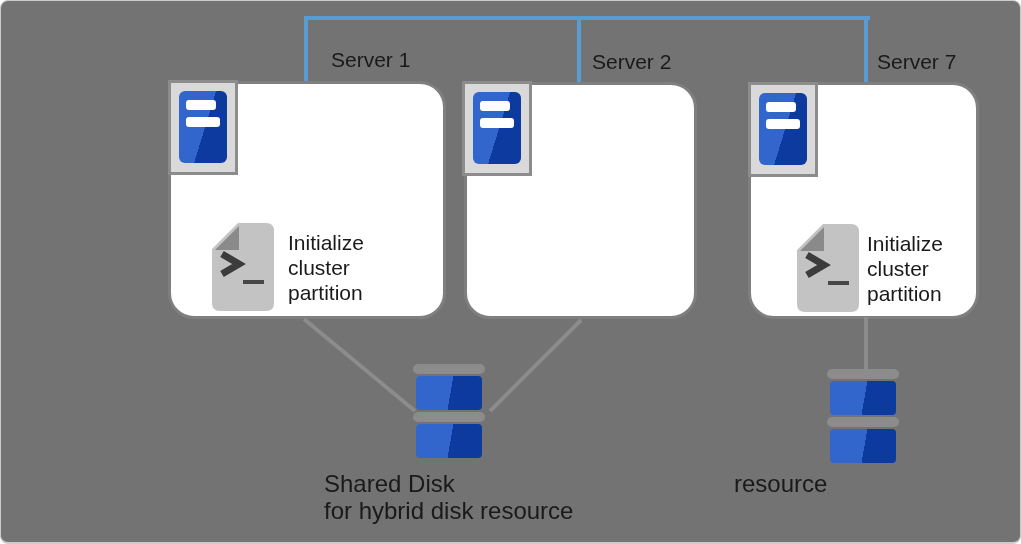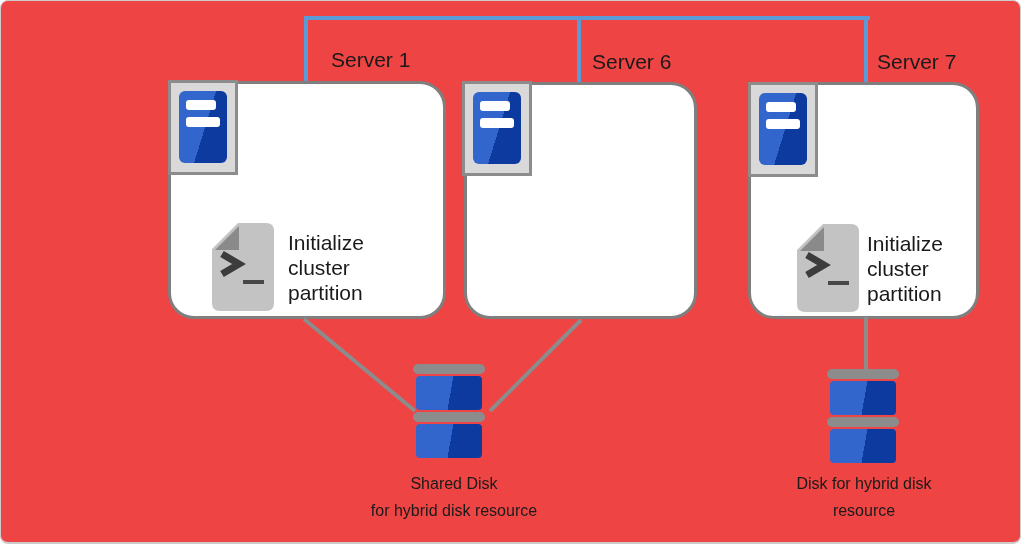--- a/index.html
+++ b/index.html
@@ -13,21 +13,21 @@
     --page-gray:#C3C3C3;
     --page-fold-gray:#8A8A8A;
     --glyph-dark:#3C3C3C;
     --disk-cap-gray:#8C8C8C;
     --text-black:#1A1A1A;
     --canvas-border:#CCCCCC;
   }
   html,body{margin:0;padding:0;background:#fff;}
   body{font-family:"Liberation Sans","DejaVu Sans",sans-serif;color:var(--text-black);}
   .canvas{
-    position:relative;width:1019px;height:541px;background:#ef4444;
+    position:relative;width:1019px;height:541px;background:#737373;
     border:1px solid var(--canvas-border);border-bottom-width:2px;border-radius:8px;
     overflow:hidden;
   }
   
   .net{position:absolute;background:var(--net-blue);}
   .net-h{left:303px;top:15px;width:566px;height:4px;}
   .net-v1{left:303px;top:15px;width:4px;height:66px;}
   .net-v2{left:576px;top:15px;width:4px;height:67px;}
   .net-v3{left:863px;top:15px;width:4px;height:67px;}
   
@@ -59,38 +59,38 @@
   .note-1{left:287px;top:229px;}
   .note-3{left:866px;top:230px;}
   
   .disk{position:absolute;width:72px;}
   .disk-shared{left:412px;top:363px;}
   .disk-3{left:826px;top:368px;}
   .disk-cap{width:72px;height:10px;background:var(--disk-cap-gray);border-radius:5px;}
   .disk-platter{width:66px;height:34px;margin:2px auto;border-radius:4px;
     background:linear-gradient(100deg,var(--server-blue-light) 52%,var(--server-blue-dark) 52%);}
   
-  .caption{position:absolute;width:260px;text-align:center;font-size:16px;line-height:27px;}
+  .caption{position:absolute;width:260px;text-align:left;font-size:24px;line-height:27px;}
   .caption-shared{left:323px;top:469px;}
   .caption-disk3{left:733px;top:469px;}
   
   .connectors{position:absolute;left:0;top:0;width:1019px;height:541px;pointer-events:none;}
 </style>
 </head>
 <body>
 
 <div class="canvas">
 
   <div class="net net-h"></div>
   <div class="net net-v1"></div>
   <div class="net net-v2"></div>
   <div class="net net-v3"></div>
 
   <div class="srv-label srv-label-1">Server 1</div>
-  <div class="srv-label srv-label-2">Server 6</div>
+  <div class="srv-label srv-label-2">Server 2</div>
   <div class="srv-label srv-label-3">Server 7</div>
 
   <div class="box box-1"></div>
   <div class="box box-2"></div>
   <div class="box box-3"></div>
 
   <svg class="connectors" viewBox="0 0 1019 541">
     <line x1="303" y1="318" x2="414" y2="410" stroke="#8C8C8C" stroke-width="4"></line>
     <line x1="580" y1="319" x2="489" y2="410" stroke="#8C8C8C" stroke-width="4"></line>
     <line x1="865" y1="316" x2="865" y2="370" stroke="#8C8C8C" stroke-width="4"></line>
@@ -151,17 +151,16 @@
     <div class="disk-platter"></div>
     <div class="disk-cap"></div>
     <div class="disk-platter"></div>
   </div>
 
   <div class="caption caption-shared">
     <div>Shared Disk</div>
     <div>for hybrid disk resource</div>
   </div>
   <div class="caption caption-disk3">
-    <div>Disk for hybrid disk</div>
     <div>resource</div>
   </div>
 
 </div>
 
 </body></html>

